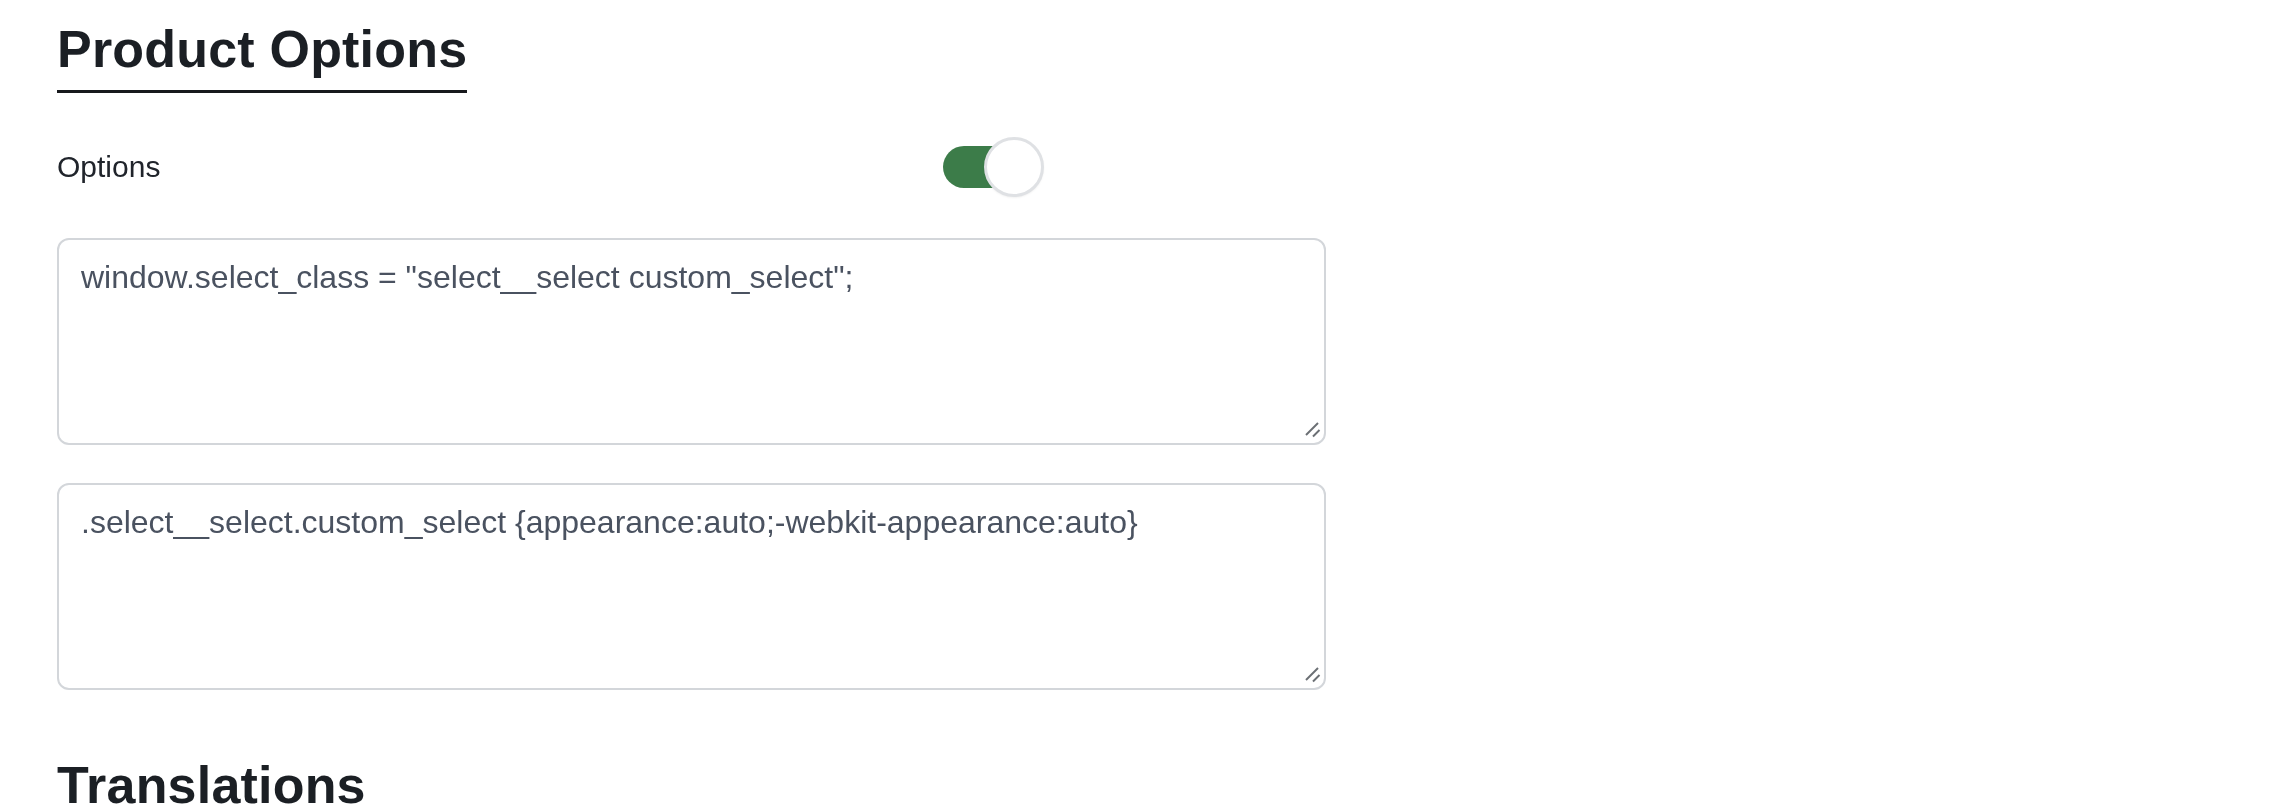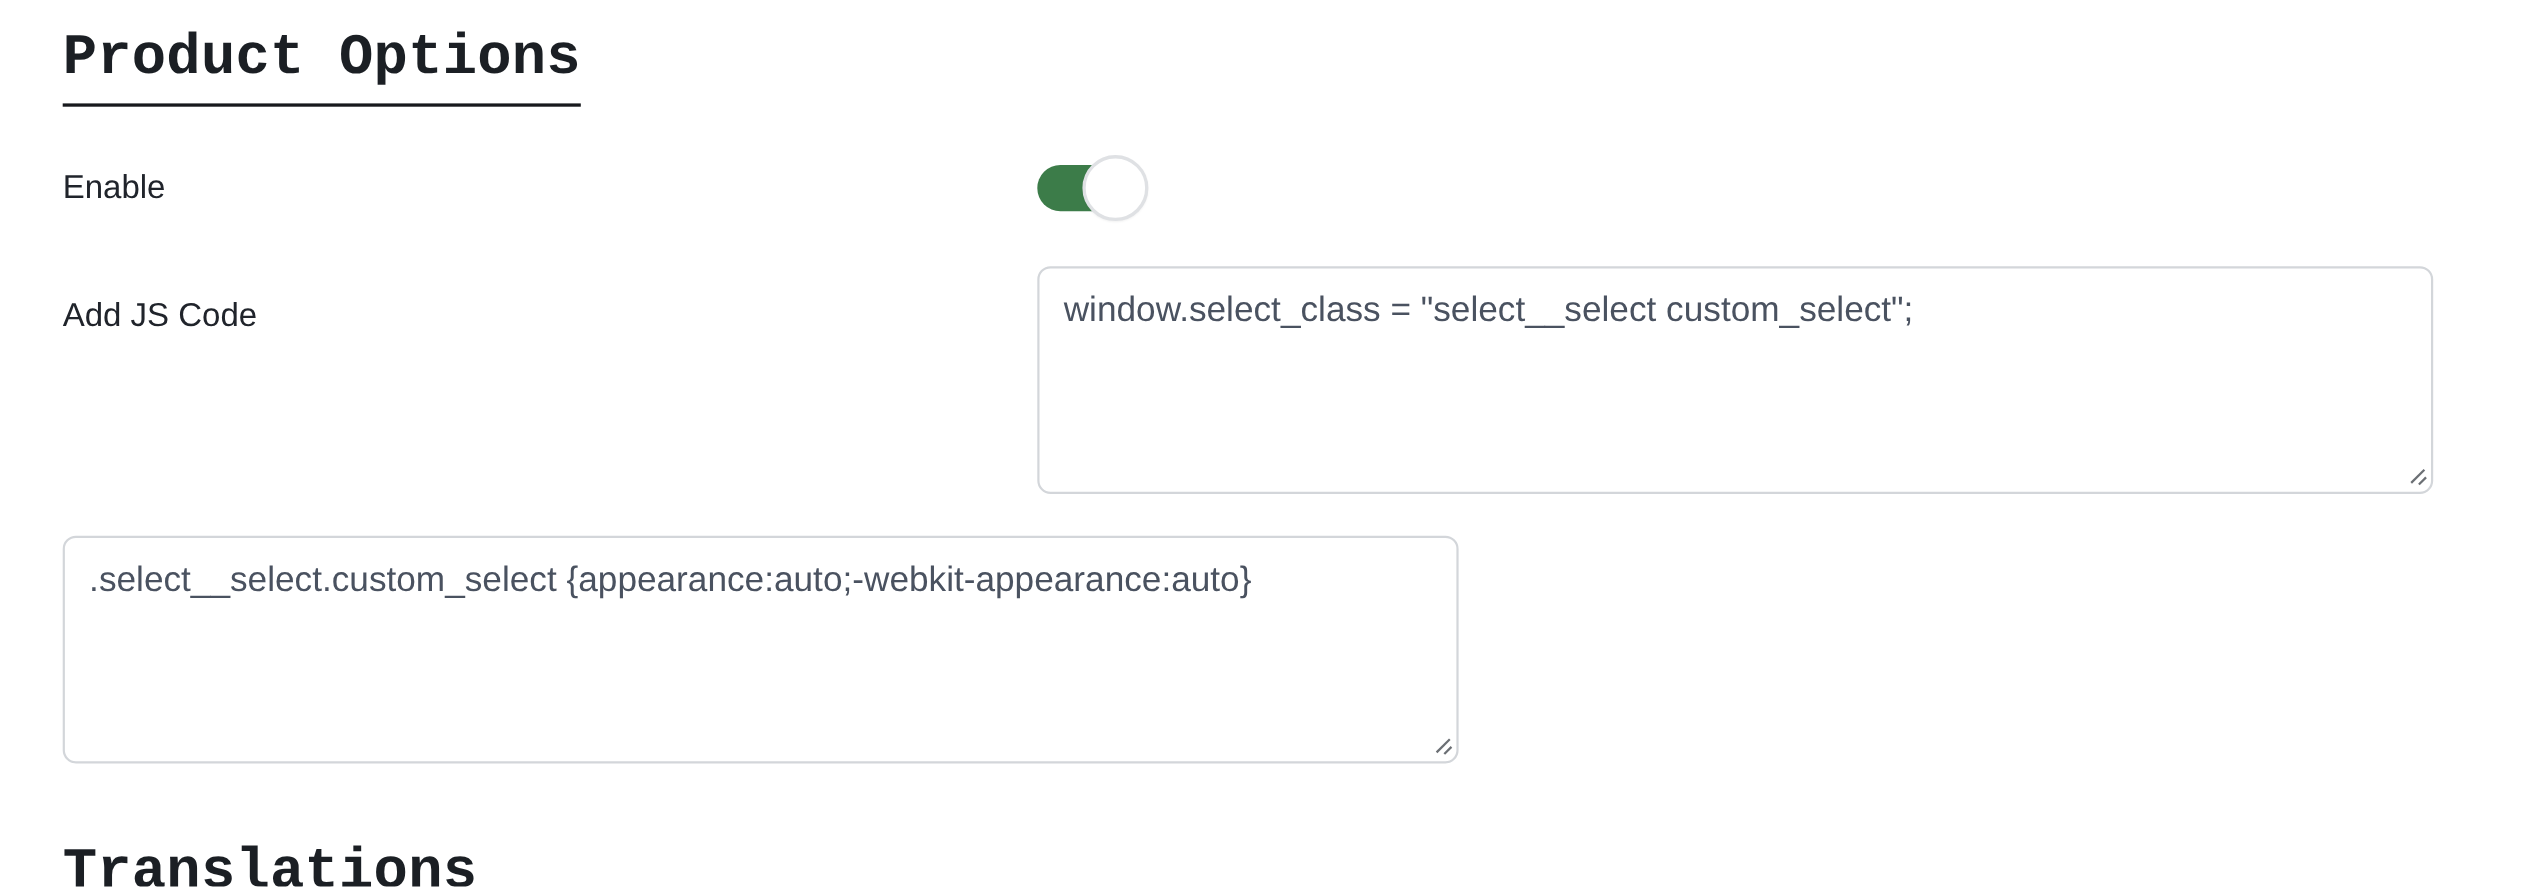--- a/index.html
+++ b/index.html
@@ -30,21 +30,20 @@
     font-size: 52px;
     font-weight: 700;
     line-height: 1.28;
     color: var(--heading-text);
     letter-spacing: 0.2px;
   }
   .section-title .underlined {
     display: inline-block;
     padding-bottom: 7px;
     border-bottom: 3px solid var(--underline);
-    font-family: Liberation Mono, monospace;
   }
   .section-title.no-underline .underlined { border-bottom-color: transparent; }
 
   
   .form-row {
     display: grid;
     grid-template-columns: 886px 1fr;
     align-items: start;
   }
   .form-label {
@@ -118,31 +117,30 @@
 </head>
 <body>
 
 <div class="page">
 
   <h2 class="section-title">
     <span class="underlined">Product Options</span>
   </h2>
 
   <div class="form-row row-enable">
-    <div class="form-label">Enable</div>
+    <div class="form-label">Options</div>
     <div>
       <button class="toggle" role="switch" aria-checked="true">
         <span class="toggle-track"></span>
         <span class="toggle-knob"></span>
       </button>
     </div>
   </div>
 
   <div class="form-row row-js">
-    <div class="form-label">Add JS Code</div>
     <div class="textarea-wrap">
       <textarea class="code-textarea" spellcheck="false" style="">window.select_class = "select__select custom_select";</textarea>
       <svg class="resize-grip" viewBox="0 0 18 18">
         <line x1="3" y1="15" x2="15" y2="3"></line>
         <line x1="10" y1="16.5" x2="16.5" y2="10"></line>
       </svg>
     </div>
   </div>
 
   <div class="form-row row-css">

